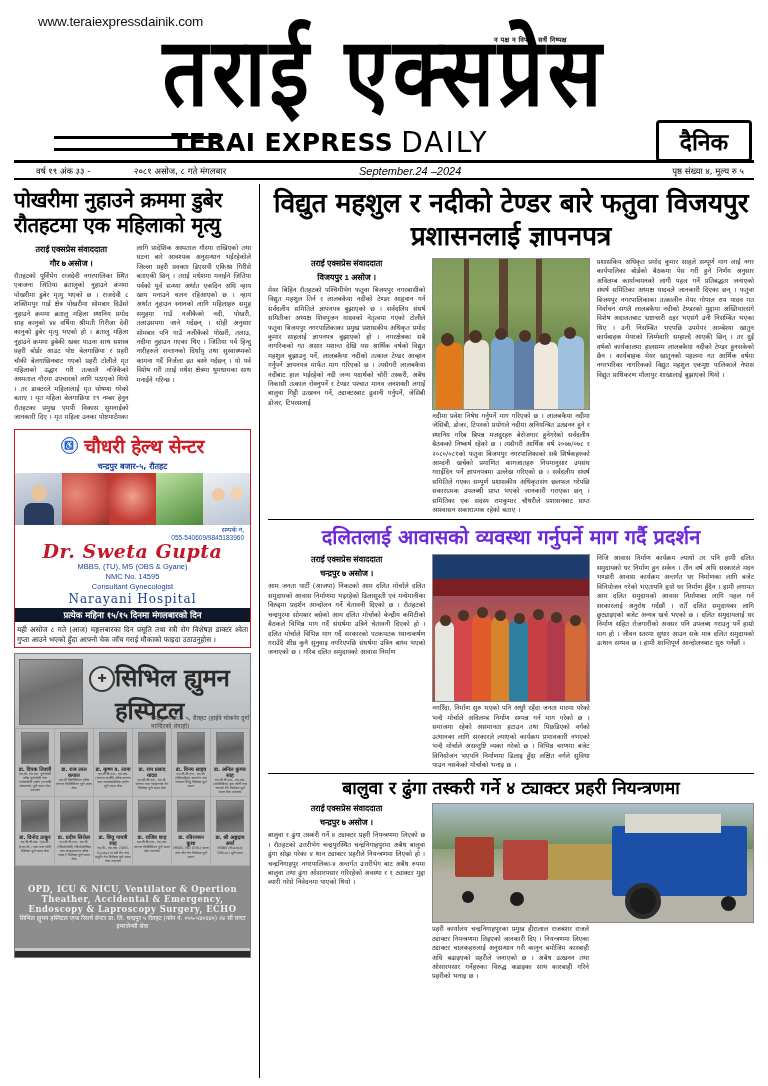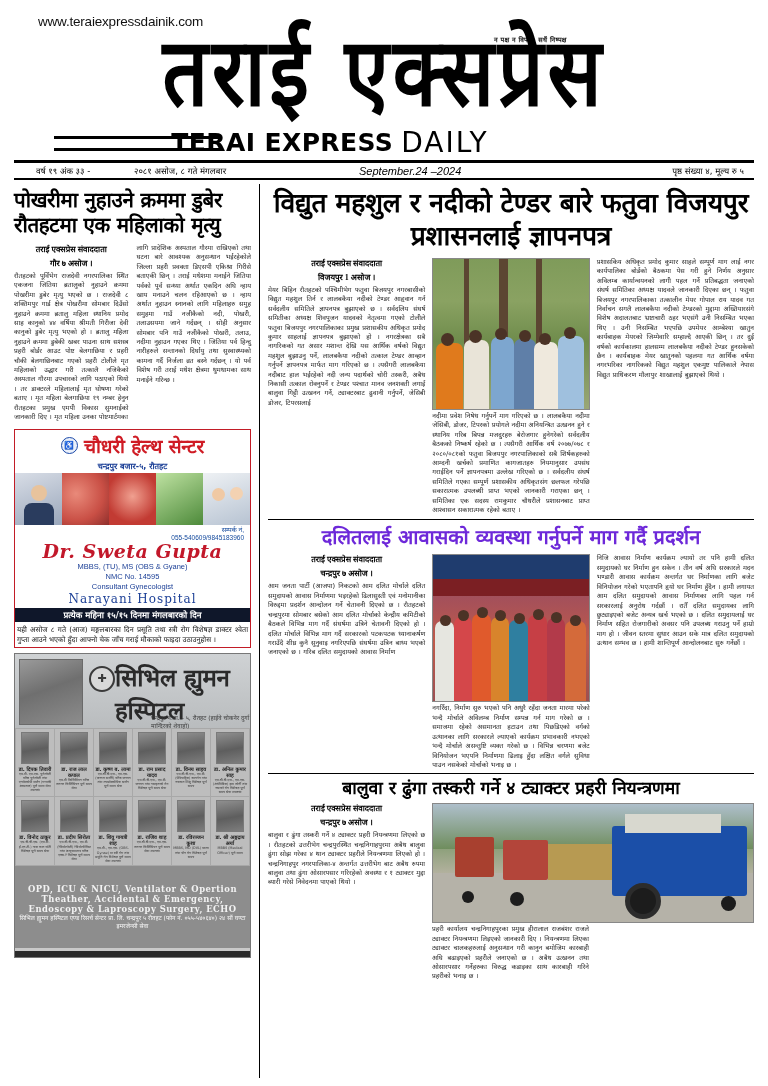--- a/index.html
+++ b/index.html
@@ -198,21 +198,21 @@
     font-size: 17.5px;
     line-height: 21px;
     color: #000;
     text-align: center;
     border-top: 1.5px solid #000;
     padding-top: 4px;
     margin: 3px 0 4px 0;
   }
 
   .byline {
-    font-family: Liberation Serif, serif;
+    font-family: Liberation Sans, sans-serif;
     font-weight: bold;
     font-size: 8px;
     line-height: 11px;
     text-align: center;
     color: #000;
     margin-bottom: 3px;
   }
 
   
   .body-text {
@@ -348,20 +348,21 @@
 
   <div class="masthead">
     <div class="website-url">www.teraiexpressdainik.com</div>
     <div class="tagline">न पक्ष न विपक्ष, सधैं निष्पक्ष</div>
     <div class="nameplate">तराई एक्सप्रेस</div>
 
     <div class="rule-left"></div>
     <div class="subplate">
       <span class="sub-en">TERAI EXPRESS</span><span class="sub-daily">DAILY</span>
     </div>
+    <div class="dainik-badge">दैनिक</div>
 
     <div class="infobar">
       <span class="ib-issue">वर्ष १९   अंक ३३ -</span>
       <span class="ib-date-np">२०८१ असोज, ८ गते मंगलबार</span>
       <span class="ib-date-en">September.24 –2024</span>
       <span class="ib-price">पृष्ठ संख्या ४, मूल्य रु ५</span>
     </div>
   </div>
 
   <div class="content">

